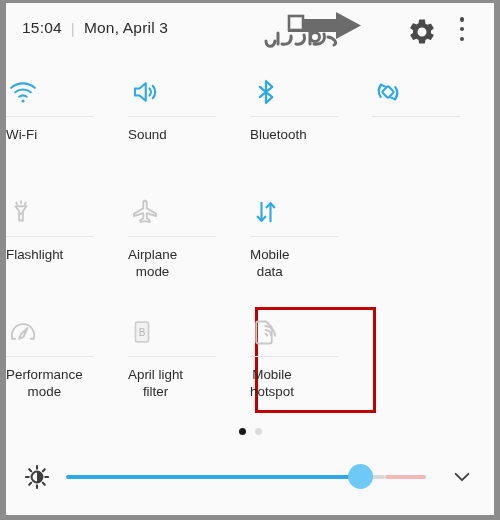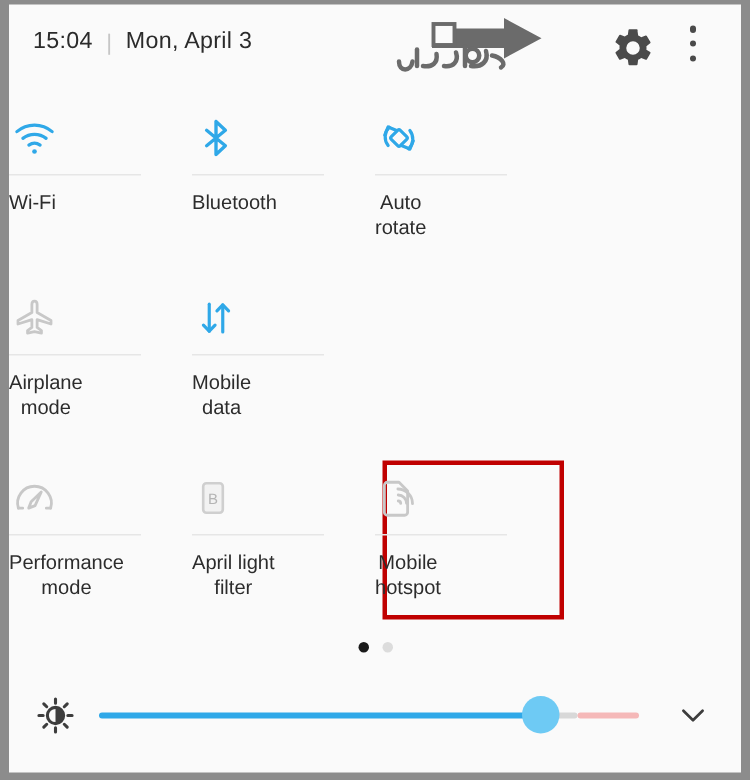--- a/index.html
+++ b/index.html
@@ -270,20 +270,33 @@
               <path d="M5.8 12.2a10 10 0 0 1 12.4 0"></path>
               <path d="M9 15.8a5.2 5.2 0 0 1 6 0"></path>
             </g>
             <circle cx="12" cy="19.2" r="1.25" fill="#2fa8e8"></circle>
           </svg>
         </div>
         <div class="tile-divider"></div>
         <div class="tile-label">Wi-Fi</div>
       </div>
 
+      <div class="tile">
+        <div class="tile-icon">
+          <svg width="34" height="30" viewBox="0 0 24 24">
+            <path d="M4 9.2h3.6L12.6 5v14l-5-4.2H4z" fill="none" stroke="#2fa8e8" stroke-width="1.7" stroke-linejoin="round"></path>
+            <g fill="none" stroke="#2fa8e8" stroke-width="1.7" stroke-linecap="round">
+              <path d="M15.6 9.2a4 4 0 0 1 0 5.6"></path>
+              <path d="M18.2 7a7.3 7.3 0 0 1 0 10"></path>
+            </g>
+          </svg>
+        </div>
+        <div class="tile-divider"></div>
+        <div class="tile-label">Sound</div>
+      </div>
 
       <div class="tile">
         <div class="tile-icon">
           <svg width="32" height="30" viewBox="0 0 24 24">
             <path d="M12 3.2v17.6l5-4.7-10-8.2M12 3.2l5 4.7-10 8.2" fill="none" stroke="#2fa8e8" stroke-width="1.8" stroke-linejoin="round" stroke-linecap="round"></path>
           </svg>
         </div>
         <div class="tile-divider"></div>
         <div class="tile-label">Bluetooth</div>
       </div>
@@ -294,27 +307,38 @@
             <g fill="none" stroke="#2fa8e8" stroke-width="1.7" stroke-linecap="round">
               <path d="M6.8 6.2A7.4 7.4 0 0 0 6.2 16"></path>
               <path d="M17.2 17.8A7.4 7.4 0 0 0 17.8 8"></path>
               <path d="M4.4 10.4 6.2 6.1 10.4 7.9" stroke-linejoin="round"></path>
               <path d="M19.6 13.6 17.8 17.9 13.6 16.1" stroke-linejoin="round"></path>
               <rect x="8.6" y="8.6" width="6.8" height="6.8" rx="1" transform="rotate(45 12 12)"></rect>
             </g>
           </svg>
         </div>
         <div class="tile-divider"></div>
-        <div class="tile-label">Auto
-rotate</div>
       </div>
     </div>
 
     <div class="tile-row">
 
+      <div class="tile">
+        <div class="tile-icon">
+          <svg width="30" height="32" viewBox="0 0 24 24">
+            <g fill="none" stroke="#c8c8c8" stroke-width="1.5" stroke-linecap="round" stroke-linejoin="round">
+              <path d="M7.6 7.4h8.8l-2.9 4v7.4h-3v-7.4z"></path>
+              <path d="M12 3.4v1.6M8.2 4.4l.7 1.4M15.8 4.4l-.7 1.4"></path>
+            </g>
+            <circle cx="12" cy="13.2" r="1" fill="#c8c8c8"></circle>
+          </svg>
+        </div>
+        <div class="tile-divider"></div>
+        <div class="tile-label">Flashlight</div>
+      </div>
 
       <div class="tile">
         <div class="tile-icon">
           <svg width="34" height="30" viewBox="0 0 24 24">
             <path d="M12 3c.9 0 1.4.8 1.4 1.8v4.3l7.4 4.2v1.9l-7.4-2.3v4.1l2.3 1.7v1.4L12 19.3l-3.7.8v-1.4l2.3-1.7v-4.1L3.2 15.2v-1.9l7.4-4.2V4.8C10.6 3.8 11.1 3 12 3z" fill="none" stroke="#c8c8c8" stroke-width="1.5" stroke-linejoin="round"></path>
           </svg>
         </div>
         <div class="tile-divider"></div>
         <div class="tile-label">Airplane
 mode</div>

